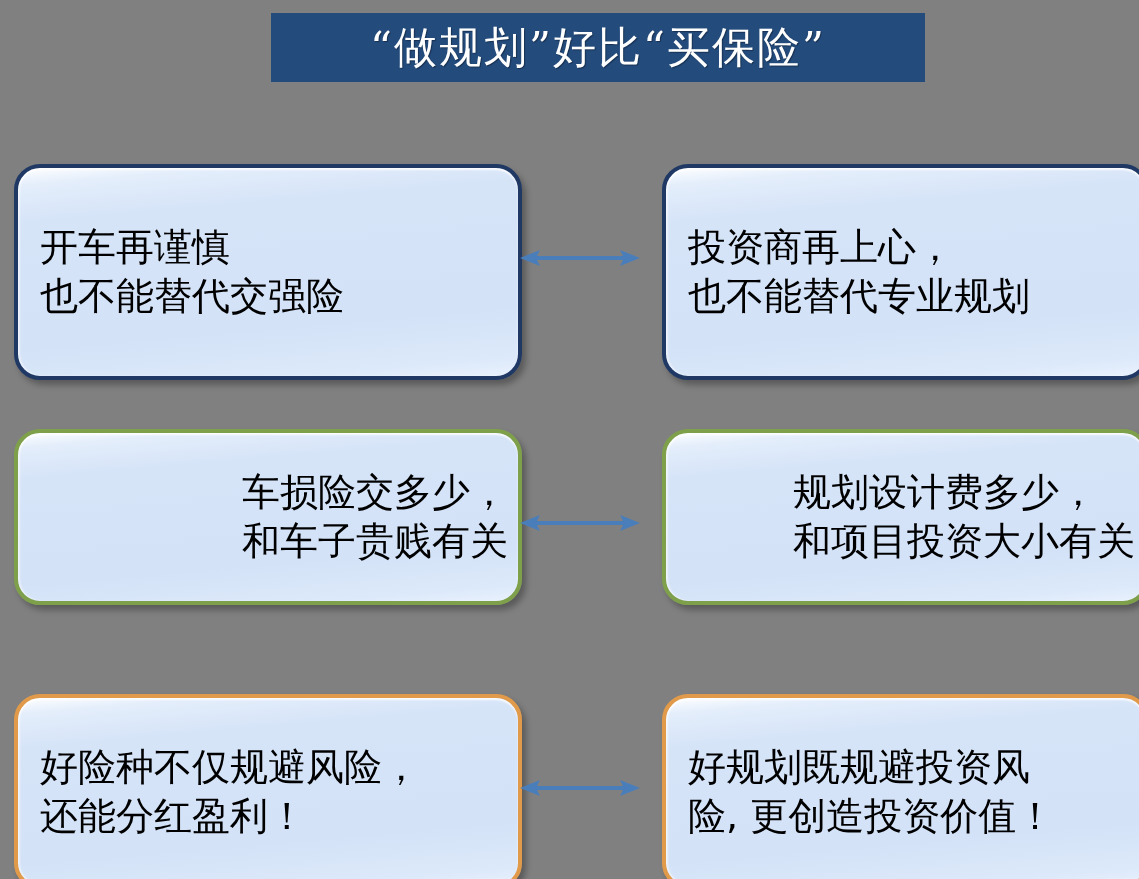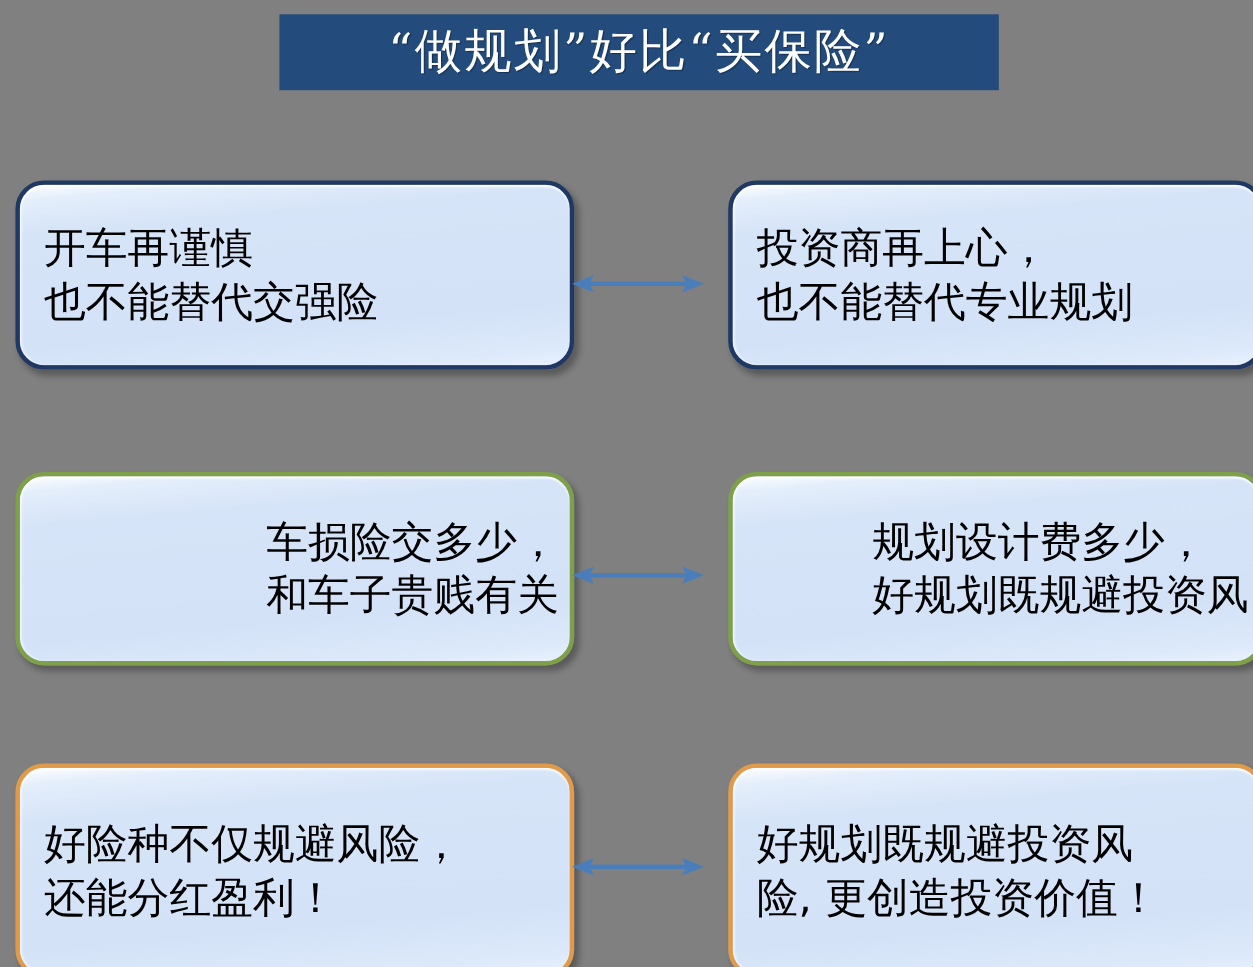--- a/index.html
+++ b/index.html
@@ -11,21 +11,21 @@
     height: 879px;
     background: #808080;
     font-family: "DejaVu Sans", "Liberation Sans", sans-serif;
     overflow: hidden;
     position: relative;
   }
 
   
   .title-banner {
     position: absolute;
-    left: 254px;
+    left: 271px;
     top: 13px;
     width: 654px;
     height: 69px;
     background: #234B7C;
     display: flex;
     align-items: center;
     justify-content: center;
   }
   .title-text {
     font-family: "DejaVu Serif", "Liberation Serif", serif;
@@ -67,21 +67,21 @@
 
   
   .border-blue  { border-color: #1F3864; }
   .border-green { border-color: #7FA04A; justify-content: flex-end; }
   .border-orange{ border-color: #E09A4A; }
 
   
   .col-left  { left: 14px;  width: 508px; }
   .col-right { left: 662px; width: 487px; }
 
-  .row-1 { top: 164px; height: 172px; }
+  .row-1 { top: 164px; height: 216px; }
   .row-2 { top: 429px; height: 176px; }
   .row-3 { top: 694px; height: 195px; }
 
   
   .connector {
     position: absolute;
     left: 518px;
     width: 124px;
     height: 30px;
     pointer-events: none;
@@ -124,21 +124,21 @@
 <div class="connector conn-2">
   <svg viewBox="0 0 124 30" xmlns="http://www.w3.org/2000/svg">
     <line x1="16" y1="15" x2="108" y2="15" stroke="#4A7EBB" stroke-width="4"></line>
     <polygon points="2,15 22,7 18,15 22,23" fill="#4A7EBB"></polygon>
     <polygon points="122,15 102,7 106,15 102,23" fill="#4A7EBB"></polygon>
   </svg>
 </div>
 
 <div class="box col-right row-2 border-green">
   <span class="box-text">规划设计费多少，
-好规划既规避投资风</span>
+和项目投资大小有关</span>
 </div>
 
 <div class="box col-left row-3 border-orange">
   <span class="box-text">好险种不仅规避风险，
 还能分红盈利！</span>
 </div>
 
 <div class="connector conn-3">
   <svg viewBox="0 0 124 30" xmlns="http://www.w3.org/2000/svg">
     <line x1="16" y1="15" x2="108" y2="15" stroke="#4A7EBB" stroke-width="4"></line>

